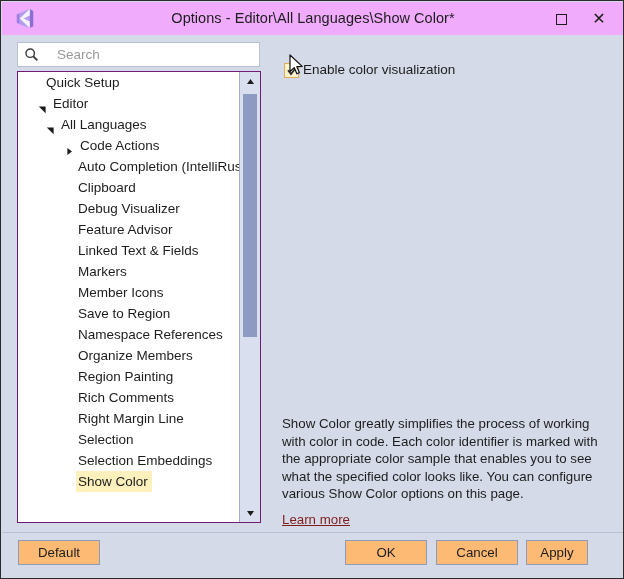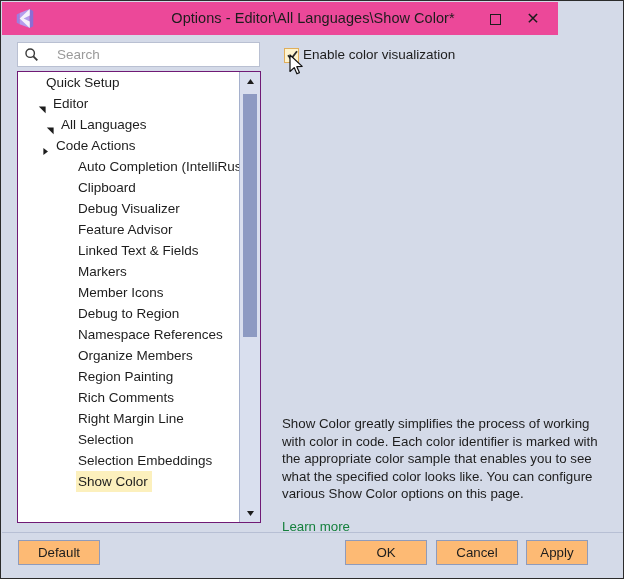--- a/index.html
+++ b/index.html
@@ -19,23 +19,23 @@
     box-sizing: border-box;
     background: #d4dae8;
     border: 1px solid #2b2b2b;
     overflow: hidden;
   }
 
   
   .titlebar {
     position: absolute;
     left: 1px; top: 1px;
-    width: 556px;
+    width: 622px;
     height: 33px;
-    background: #ec4899;
+    background: #f0abfc;
     display: flex;
     align-items: center;
   }
   .vs-logo {
     position: absolute;
     left: 12px; top: 6px;
     width: 22px; height: 22px;
     display: block;
   }
   .title-text {
@@ -105,21 +105,21 @@
     padding: 0;
   }
   .search-input::placeholder {
     color: #9a9a9a;
     opacity: 1;
   }
 
   
   .checkrow {
     position: absolute;
-    left: 283px; top: 45px;
+    left: 283px; top: 60px;
     display: flex;
     align-items: center;
   }
   .checkbox {
     width: 15px; height: 15px;
     box-sizing: border-box;
     background: #fdf3cf;
     border: 1px solid #e0ae5a;
     position: relative;
     flex: none;
@@ -186,21 +186,21 @@
     padding: 0 4px 0 2px;
   }
   .treeitem.selected .label {
     background: #fcf0bd;
   }
 
   
   .lvl0 { padding-left: 26px; }
   .lvl1 { padding-left: 20px; }
   .lvl2 { padding-left: 28px; }
-  .lvl3 { padding-left: 23px; }
+  .lvl3 { padding-left: 47px; }
   .lvl3-noarrow { padding-left: 58px; }
 
   
   .scrollbar {
     position: absolute;
     right: 0px; top: 0px;
     width: 21px;
     height: 450px;
     background: #d9dfee;
     border-left: 1px solid #a5b0cc;
@@ -235,22 +235,22 @@
     width: 320px;
     font-size: 13.3px;
     color: #1d1d1d;
     line-height: 17.5px;
   }
   .desc p {
     margin: 0;
   }
   .learnmore {
     display: inline-block;
-    margin-top: 15px;
-    color: #15803d;
+    margin-top: 8px;
+    color: #7f1d1d;
     text-decoration: underline;
     font-size: 13.3px;
     cursor: pointer;
   }
 
   
   .footer-sep {
     position: absolute;
     left: 1px; top: 531px;
     width: 622px; height: 1px;
@@ -371,21 +371,21 @@
         <div class="treeitem lvl3-noarrow">
           <span class="label">Linked Text &amp; Fields</span>
         </div>
         <div class="treeitem lvl3-noarrow">
           <span class="label">Markers</span>
         </div>
         <div class="treeitem lvl3-noarrow">
           <span class="label">Member Icons</span>
         </div>
         <div class="treeitem lvl3-noarrow">
-          <span class="label">Debug to Region</span>
+          <span class="label">Save to Region</span>
         </div>
         <div class="treeitem lvl3-noarrow">
           <span class="label">Namespace References</span>
         </div>
         <div class="treeitem lvl3-noarrow">
           <span class="label">Organize Members</span>
         </div>
         <div class="treeitem lvl3-noarrow">
           <span class="label">Region Painting</span>
         </div>

